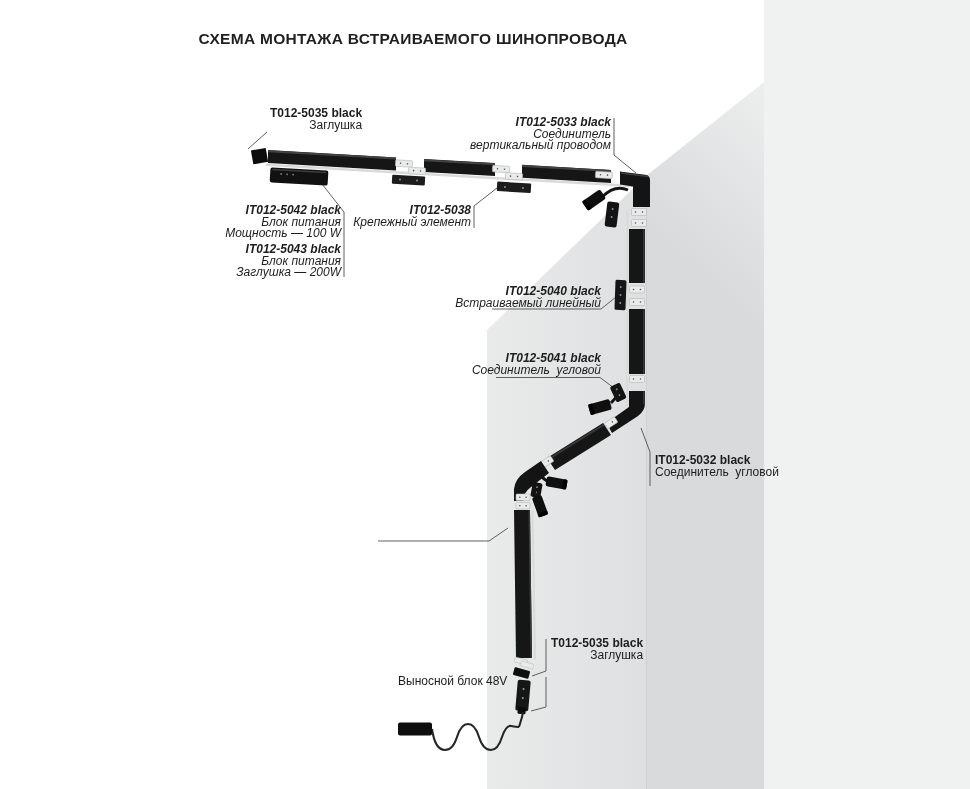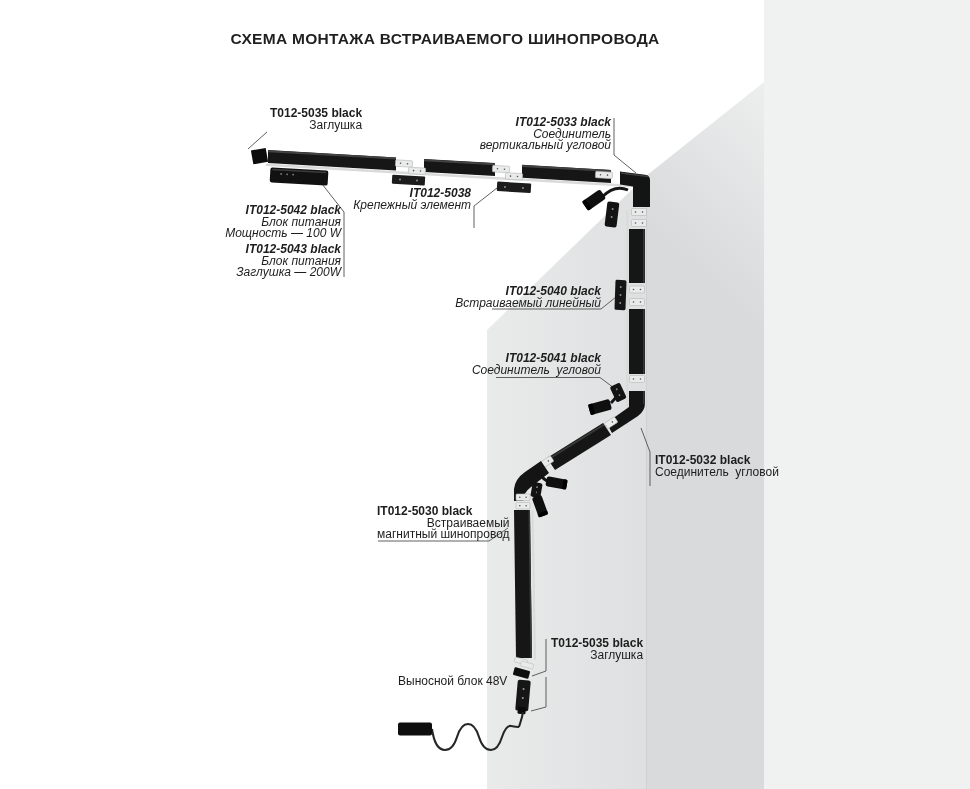--- a/index.html
+++ b/index.html
@@ -4,21 +4,21 @@
 <style>
   html,body{margin:0;padding:0;}
   body{
     width:970px;height:789px;position:relative;background:#ffffff;
     font-family:"Liberation Sans", sans-serif;overflow:hidden;
   }
   .stage{position:absolute;inset:0;width:970px;height:789px;}
   svg.scene{position:absolute;left:0;top:0;}
   .title{
     position:absolute;top:29px;left:0;width:826px;text-align:center;
-    font-size:15.5px;font-weight:600;line-height:20px;color:#1f1f1f;letter-spacing:.3px;padding-left:32px;
+    font-size:15.5px;font-weight:600;line-height:20px;color:#1f1f1f;letter-spacing:.3px;
   }
   .lbl{position:absolute;font-size:12px;line-height:11.6px;color:#1d1d1d;}
   .lbl .code{font-weight:700;white-space:pre;}
   .lbl .ln{white-space:pre;text-align:right;}
   .lbl.right{text-align:right;font-style:italic;}
 </style>
 </head>
 <body>
 
 <div class="stage">
@@ -301,51 +301,46 @@
   <div class="ln">Блок питания</div>
   <div class="ln">Мощность — 100 W</div>
 </div>
 
 <div class="lbl right" style="right:629px;top:244px">
   <div class="code">IT012-5043 black</div>
   <div class="ln">Блок питания</div>
   <div class="ln">Заглушка — 200W</div>
 </div>
 
-<div class="lbl right" style="right:499px;top:188px">
+<div class="lbl right" style="right:499px;top:205px">
   <div class="code">IT012-5038</div>
   <div class="ln">Крепежный элемент</div>
 </div>
 
 <div class="lbl right" style="right:359px;top:117px">
   <div class="code">IT012-5033 black</div>
   <div class="ln">Соединитель</div>
-  <div class="ln">вертикальный угловой</div>
+  <div class="ln">вертикальный проводом</div>
 </div>
 
 <div class="lbl right" style="right:369px;top:286px">
   <div class="code">IT012-5040 black</div>
   <div class="ln">Встраиваемый линейный</div>
 </div>
 
 <div class="lbl right" style="right:369px;top:353px">
   <div class="code">IT012-5041 black</div>
   <div class="ln">Соединитель  угловой</div>
 </div>
 
 <div class="lbl" style="left:655px;top:455px">
   <div class="code">IT012-5032 black</div>
   <div class="ln">Соединитель  угловой</div>
 </div>
 
-<div class="lbl" style="left:377px;top:506px">
-  <div class="code">IT012-5030 black</div>
-  <div class="ln">Встраиваемый</div>
-  <div class="ln">магнитный шинопровод</div>
-</div>
 
 <div class="lbl" style="left:551px;top:638px">
   <div class="code">T012-5035 black</div>
   <div class="ln">Заглушка</div>
 </div>
 
 
 <div class="lbl" style="left:398px;top:676px">
   <div class="ln">Выносной блок 48V</div>
 </div>

